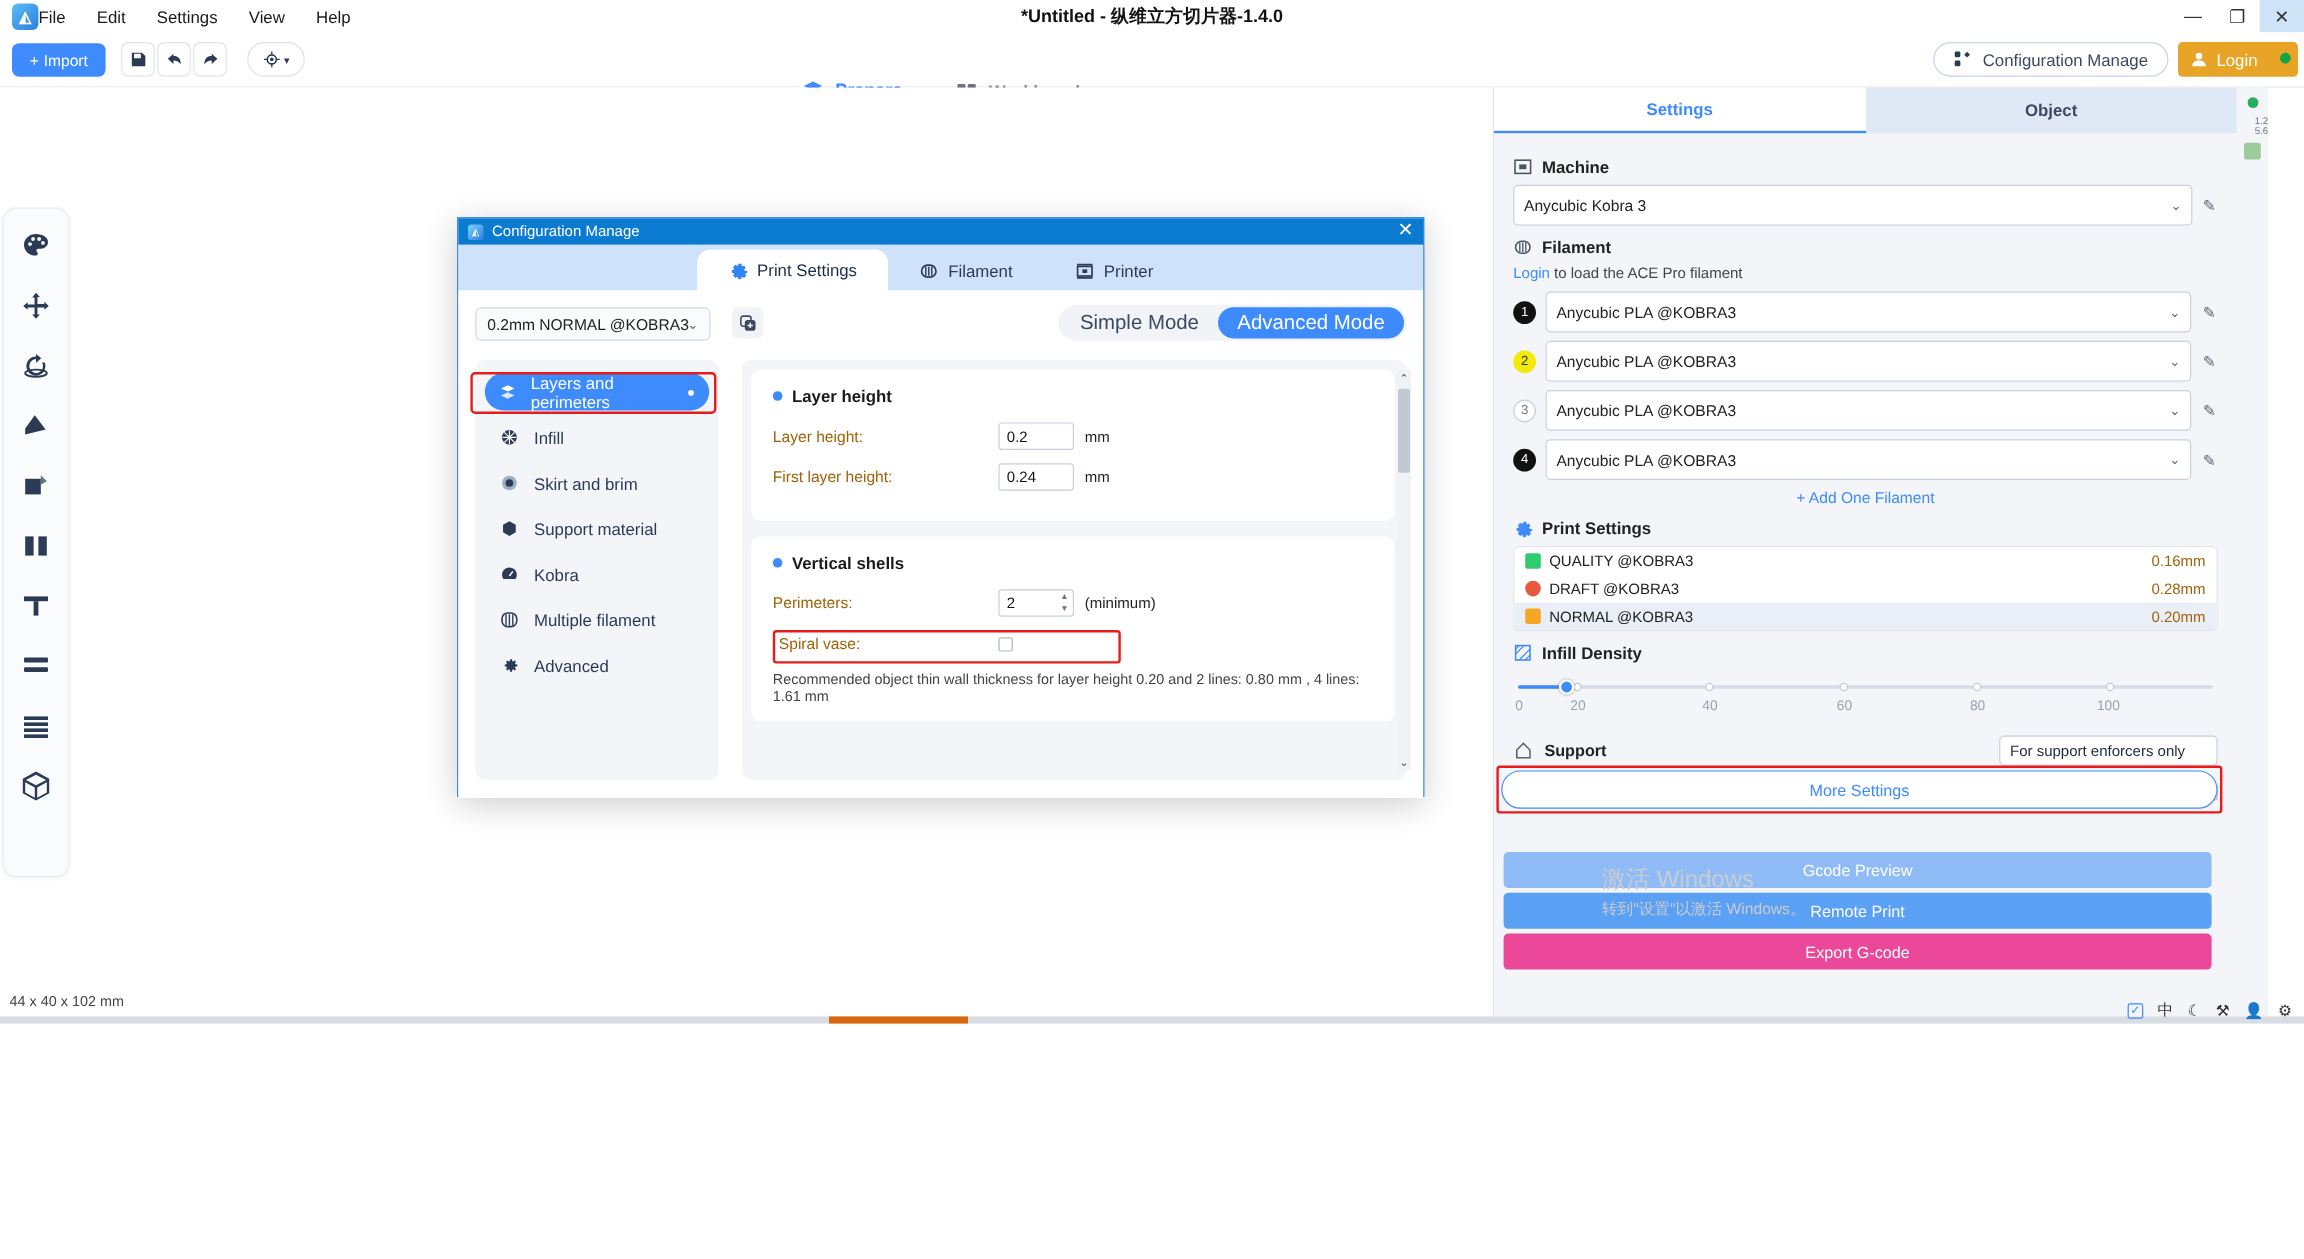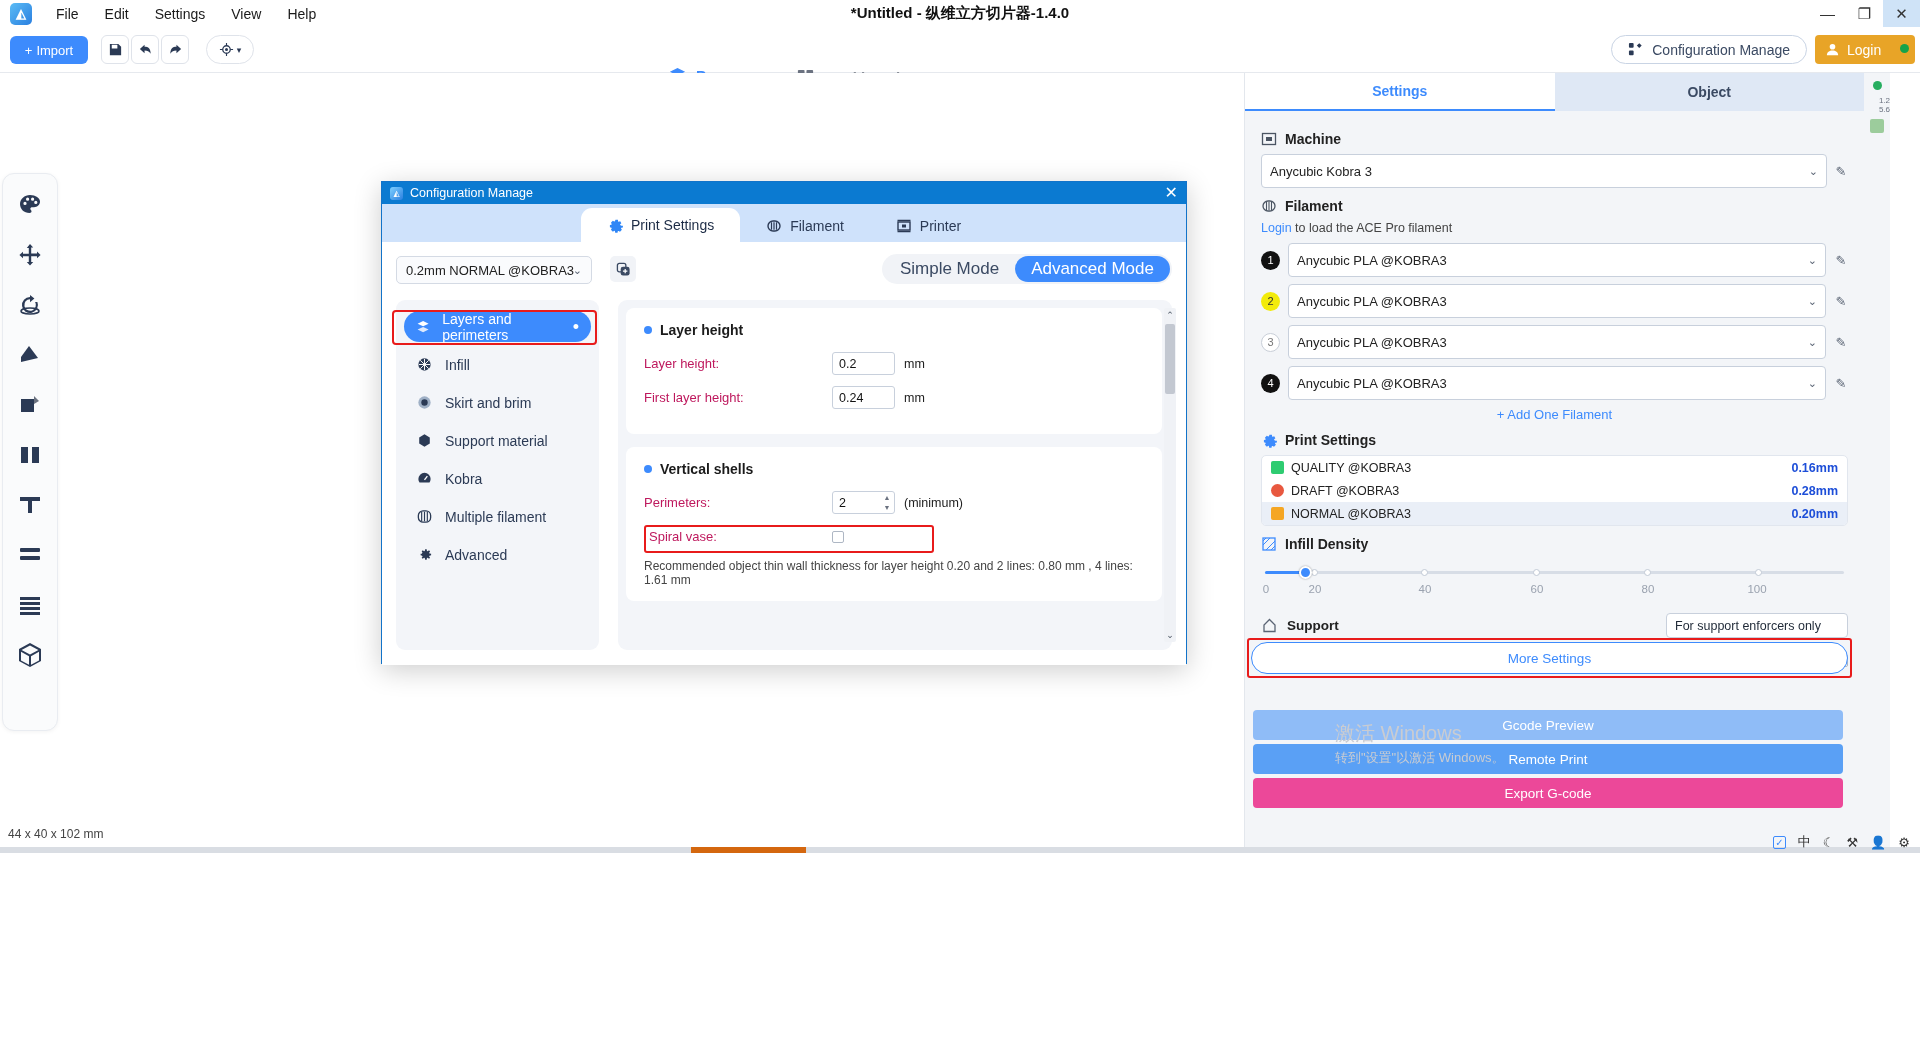--- a/index.html
+++ b/index.html
@@ -16,21 +16,21 @@
   #titlebar {
     position:absolute; left:0; top:0; width:1920px; height:27px;
     background:#ffffff; display:flex; align-items:center;
   }
   #app-logo {
     width:22px; height:22px; margin-left:10px; border-radius:5px;
     background: linear-gradient(135deg,#5bbcf5 0%, #2a7fe0 100%);
     display:flex; align-items:center; justify-content:center;
     color:#fff; font-size:13px; font-weight:bold;
   }
-  .menu-strip { display:flex; align-items:center; margin-left:24px; gap:26px; }
+  .menu-strip { display:flex; align-items:center; gap:26px; }
   .menu-item { font-size:14px; color:#1a1a1a; cursor:default; }
   #window-title {
     position:absolute; left:0; top:0; width:1920px; height:27px;
     display:flex; align-items:center; justify-content:center;
     font-size:15px; font-weight:bold; color:#111; pointer-events:none;
   }
   #win-controls { position:absolute; right:0; top:0; height:27px; display:flex; }
   .win-btn {
     width:37px; height:27px; display:flex; align-items:center; justify-content:center;
     color:#333; font-size:15px;
@@ -144,21 +144,21 @@
   }
   #ps-list {
     background:#fff; border:1px solid #e1e6ee; border-radius:5px; overflow:hidden;
   }
   .ps-row {
     display:flex; align-items:center; height:23px; padding:0 9px; font-size:12.5px; cursor:pointer;
   }
   .ps-row.sel { background:#eaeff7; }
   .ps-ic { width:13px; height:13px; margin-right:7px; border-radius:2px; flex-shrink:0; }
   .ps-name { flex:1; color:#222; }
-  .ps-val { font-weight:bold; color:#1d4ed8; }
+  .ps-val { font-weight:normal; color:#a16207; }
   #infill-slider { position:relative; height:40px; margin-top:7px; }
   #ifl-track {
     position:absolute; left:4px; right:4px; top:12px; height:3px;
     background:#d7dde6; border-radius:2px;
   }
   #ifl-fill {
     position:absolute; left:4px; top:12px; height:3px; width:40px;
     background:#3d8bfd; border-radius:2px;
   }
   .ifl-tick {
@@ -283,21 +283,21 @@
   .card {
     background:#fff; border-radius:8px; padding:14px 18px; margin-bottom:13px;
     width:536px;
   }
   .card-h {
     display:flex; align-items:center; gap:8px;
     font-size:14px; font-weight:bold; color:#1b1b1b; margin-bottom:14px;
   }
   .blue-dot { width:8px;height:8px;border-radius:50%;background:#3d8bfd; }
   .frow { display:flex; align-items:center; margin-bottom:11px; height:23px; }
-  .flbl { width:188px; font-size:13px; color:#be185d; }
+  .flbl { width:188px; font-size:13px; color:#a16207; }
   .finput {
     width:63px; height:23px; border:1px solid #c8d0dc; border-radius:3px;
     background:#fff; font-size:12.5px; padding:0 6px; color:#111;
     display:flex; align-items:center;
   }
   .spin {
     width:63px; height:23px; border:1px solid #c8d0dc; border-radius:3px;
     background:#fff; font-size:12.5px; color:#111; position:relative;
     display:flex; align-items:center; padding:0 6px;
   }

